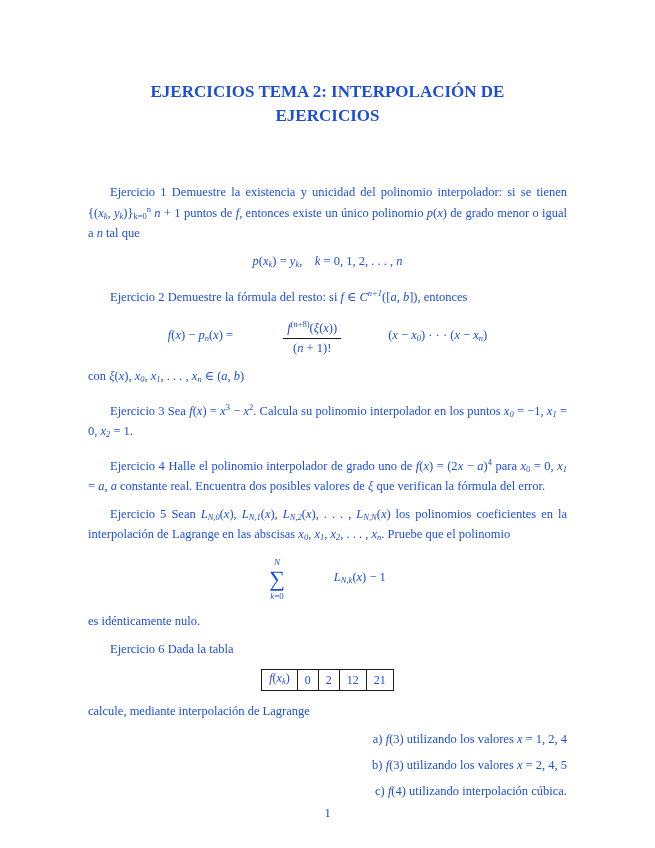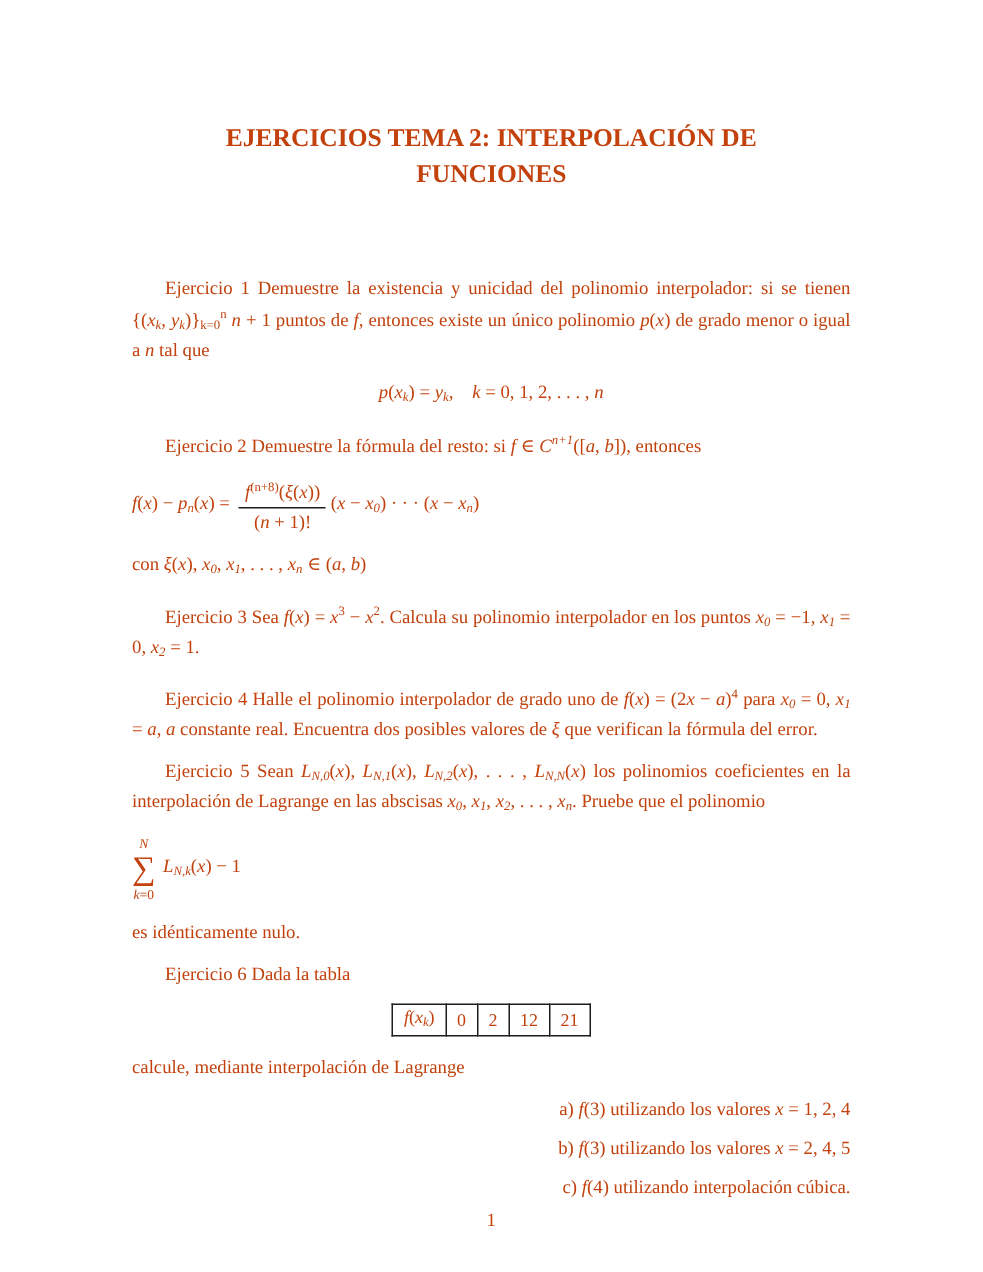--- a/index.html
+++ b/index.html
@@ -3,39 +3,39 @@
 <meta charset="utf-8">
 <style>
   html, body { margin: 0; padding: 0; background: #ffffff; }
   .page {
     position: relative;
     width: 655px;
     height: 848px;
     background: #ffffff;
     overflow: hidden;
     font-family: "Liberation Serif", "DejaVu Serif", serif;
-    color: #c2410c;
+    color: #1d4ed8;
     font-size: 12.5px;
     line-height: 17px;
   }
   .content { padding: 80px 88px 0 88px; }
   .title {
     margin: 0 0 56px 0;
     text-align: center;
     font-size: 17px;
     font-weight: bold;
     line-height: 24px;
   }
   .tline { display: block; }
   p.body { margin: 0 0 11px 0; text-align: justify; }
   p.indent { text-indent: 22px; }
   p.item { margin: 0 0 9px 0; padding-left: 22px; text-align: right; }
   .exlabel { font-weight: normal; }
   .formula { margin: 7px 0 12px 0; text-align: center; }
-  .formula-flex { display: flex; align-items: center; }
+  .formula-flex { display: flex; justify-content: center; align-items: center; gap: 44px; }
   .run { white-space: pre-wrap; }
   .ri { font-style: italic; }
   .rsub { font-size: 8.5px; vertical-align: -2px; }
   .rsup { font-size: 8.5px; vertical-align: 5px; }
   .frac { display: inline-block; text-align: center; vertical-align: middle; margin: 0 3px; line-height: 15px; }
   .frac .num { display: block; border-bottom: 1px solid #1c1c1c; padding: 0 4px 2px 4px; }
   .frac .den { display: block; padding: 2px 4px 0 4px; }
   .sum { display: inline-flex; flex-direction: column; align-items: center; line-height: 1; margin-right: 5px; }
   .sum-upper, .sum-lower { font-size: 9px; line-height: 10px; }
   .sum-sigma { font-size: 22px; line-height: 22px; padding: 1px 0; }
@@ -56,21 +56,21 @@
   }
 </style>
 </head>
 <body>
 
 <div class="page">
   <div class="content">
 
     <h1 class="title">
       <span class="tline">EJERCICIOS TEMA 2: INTERPOLACIÓN DE</span>
-      <span class="tline">FUNCIONES</span>
+      <span class="tline">EJERCICIOS</span>
     </h1>
 
     <p class="body indent"><b class="exlabel">Ejercicio 1</b><span><span class="run"> Demuestre la existencia y unicidad del polinomio interpolador: si se tienen {(</span><span class="run ri">x</span><span class="run rsub ri">k</span><span class="run">, </span><span class="run ri">y</span><span class="run rsub ri">k</span><span class="run">)}</span><span class="run rsub">k=0</span><span class="run rsup">n</span><span class="run"> </span><span class="run ri">n</span><span class="run"> + 1 puntos de </span><span class="run ri">f</span><span class="run">, entonces existe un único polinomio </span><span class="run ri">p</span><span class="run">(</span><span class="run ri">x</span><span class="run">) de grado menor o igual a </span><span class="run ri">n</span><span class="run"> tal que</span></span></p>
 
     <div class="formula"><span><span class="run ri">p</span><span class="run">(</span><span class="run ri">x</span><span class="run rsub ri">k</span><span class="run">) = </span><span class="run ri">y</span><span class="run rsub ri">k</span><span class="run">, </span><span class="run ri">k</span><span class="run"> = 0, 1, 2, . . . , </span><span class="run ri">n</span></span></div>
 
     <p class="body indent"><b class="exlabel">Ejercicio 2</b><span><span class="run"> Demuestre la fórmula del resto: si </span><span class="run ri">f</span><span class="run"> ∈ </span><span class="run ri">C</span><span class="run rsup ri">n+1</span><span class="run">([</span><span class="run ri">a</span><span class="run">, </span><span class="run ri">b</span><span class="run">]), entonces</span></span></p>
 
     <div class="formula formula-flex">
       <span><span class="run ri">f</span><span class="run">(</span><span class="run ri">x</span><span class="run">) − </span><span class="run ri">p</span><span class="run rsub ri">n</span><span class="run">(</span><span class="run ri">x</span><span class="run">) = </span></span>

